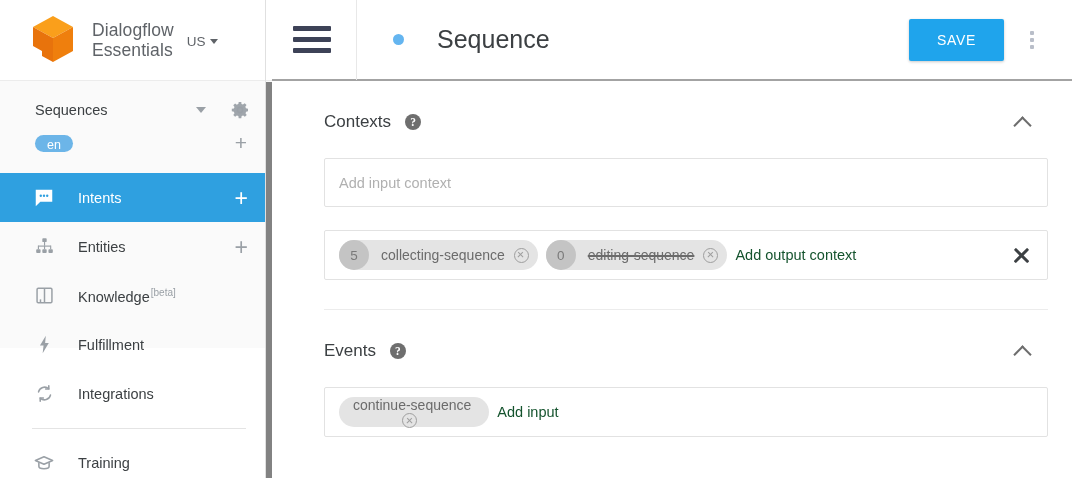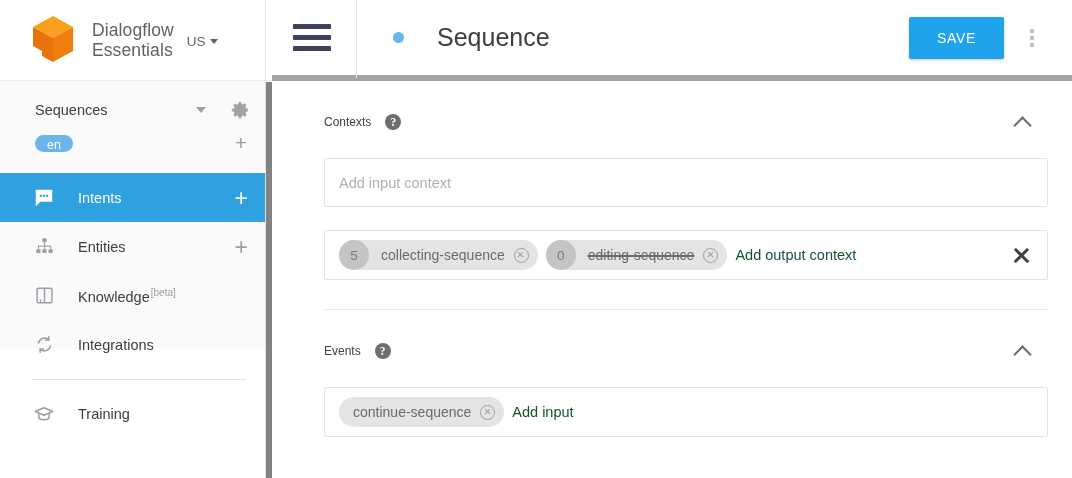--- a/index.html
+++ b/index.html
@@ -104,21 +104,21 @@
   }
   .sb-edge {
     position: absolute; top: 0; right: 6px; width: 1px;
     height: 478px; background: #e0e0e0;
   }
 
   
   .main { flex: 1; height: 478px; background: #ffffff; position: relative; }
   .topbar {
     height: 81px; display: flex; align-items: center;
-    border-bottom: 6px solid #a3a3a3; background: #fff;
+    border-bottom: 2px solid #a3a3a3; background: #fff;
   }
   .hamburger {
     width: 38px; margin-left: 21px; display: flex;
     flex-direction: column; gap: 6px; cursor: pointer;
   }
   .hamburger span { display: block; height: 5px; background: #3d4257; border-radius: 1px; }
   .topbar-div {
     width: 1px; height: 81px; background: #e8e8e8; margin-left: 25px;
   }
   .title-dot {
@@ -141,21 +141,21 @@
     cursor: pointer;
   }
   .kebab i { width: 4px; height: 4px; background: #b9bec9; border-radius: 1px; display: block; }
 
   .content { padding: 0 24px 0 52px; }
   .section { padding-top: 28px; }
   .sec-head {
     display: flex; align-items: center; height: 26px;
     padding-right: 18px;
   }
-  .sec-title { font-size: 12px; color: #3c4043; font-weight: 400; text-align: right; }
+  .sec-title { font-size: 17px; color: #3c4043; font-weight: 400; text-align: right; }
   .help-icon {
     width: 16px; height: 16px; border-radius: 50%;
     background: #6e6e6e; color: #fff; font-size: 11.5px;
     font-weight: 700; display: flex; align-items: center;
     justify-content: center; margin-left: 14px; cursor: pointer;
     font-family: "Liberation Serif", serif;
   }
   .chevron-up {
     margin-left: auto; width: 16px; height: 16px; position: relative; cursor: pointer;
   }
@@ -182,21 +182,21 @@
   .chip-count {
     width: 30px; height: 30px; border-radius: 50%;
     background: #c4c4c4; color: #7a7a7a;
     font-size: 13.5px; display: flex;
     align-items: center; justify-content: center; flex: 0 0 30px;
   }
   .chip-label {
     font-size: 14px; color: #6b6b6b; margin: 0 9px 0 12px; white-space: nowrap;
   }
   .chip-label.struck { text-decoration: line-through; text-decoration-thickness: 1.5px; }
-  .chip.plain { padding-left: 0; }
+  .chip.plain { padding-left: 0; flex-direction: column; }
   .chip.plain .chip-label { margin-left: 14px; }
   .chip-x {
     width: 15px; height: 15px; border-radius: 50%;
     border: 1.4px solid #9e9e9e; position: relative; flex: 0 0 15px; cursor: pointer;
   }
   .chip-x::before, .chip-x::after {
     content: ""; position: absolute; left: 2.5px; top: 5.6px;
     width: 7px; height: 1.4px; background: #9e9e9e;
   }
   .chip-x::before { transform: rotate(45deg); }
@@ -294,20 +294,28 @@
         <span class="nav-icon">
           <svg viewBox="0 0 24 24" width="21" height="21" fill="none" stroke="#9aa0a6" stroke-width="1.7">
             <rect x="3.5" y="3.8" width="17" height="16.4" rx="1.4"></rect>
             <line x1="12" y1="3.8" x2="12" y2="20.2"></line>
             <line x1="7.4" y1="16.4" x2="7.4" y2="20.2"></line>
           </svg>
         </span>
         <span class="nav-label"><span>Knowledge</span><sup class="nav-beta">[beta]</sup></span>
       </div>
 
+      <div class="nav-item">
+        <span class="nav-icon">
+          <svg viewBox="0 0 24 24" width="21" height="21" fill="#9aa0a6">
+            <path d="M13.5 2L6.8 13.2h4.1L9.9 22l7-11.6h-4.2z"></path>
+          </svg>
+        </span>
+        <span class="nav-label">Fulfillment</span>
+      </div>
 
       <div class="nav-item">
         <span class="nav-icon">
           <svg viewBox="0 0 24 24" width="21" height="21" fill="none" stroke="#9aa0a6" stroke-width="1.8" stroke-linecap="round">
             <path d="M5.2 10.2A7 7 0 0116.8 6.6"></path>
             <path d="M18.8 13.8A7 7 0 017.2 17.4"></path>
             <path d="M16.9 3.2v3.6h-3.6"></path>
             <path d="M7.1 20.8v-3.6h3.6"></path>
           </svg>
         </span>

